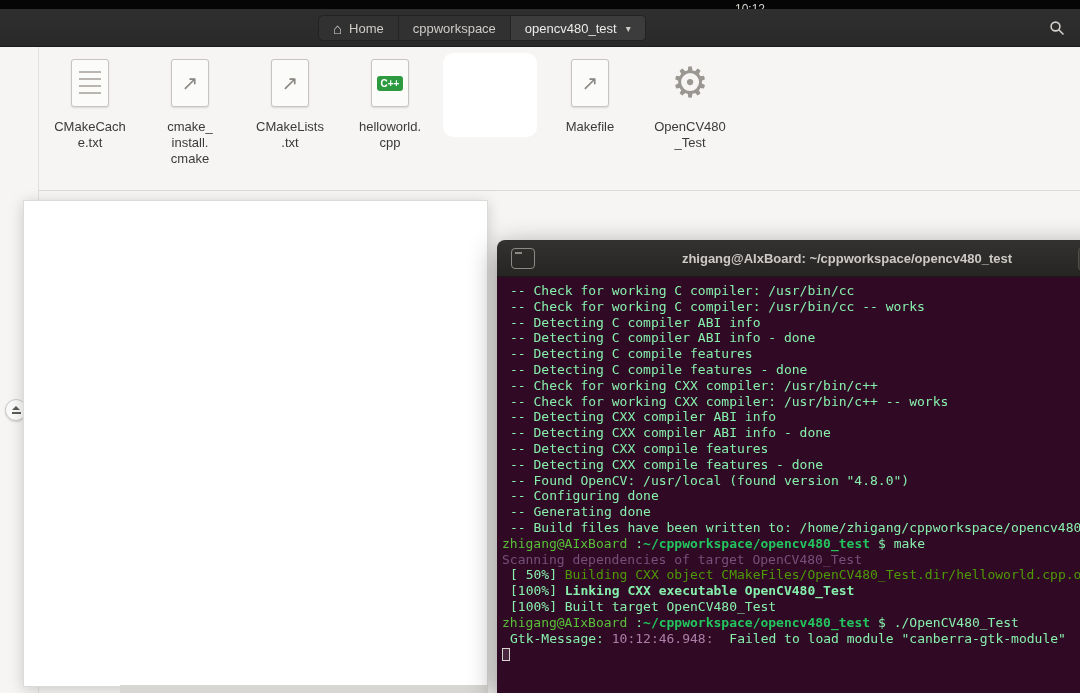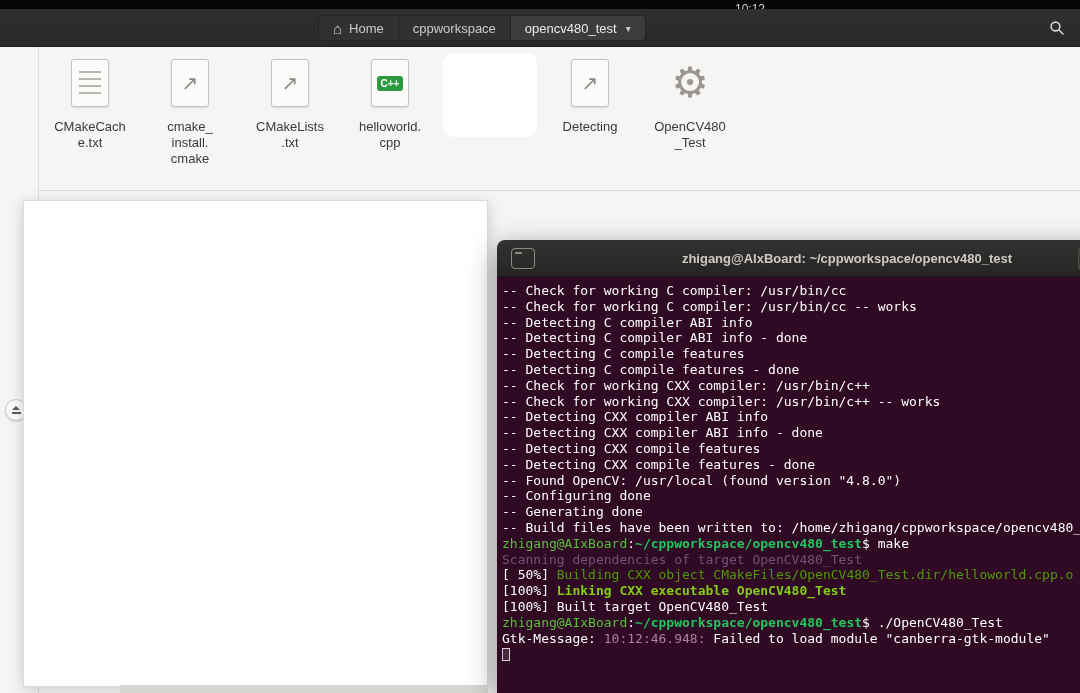--- a/index.html
+++ b/index.html
@@ -96,26 +96,26 @@
                box-shadow:0 -4px 0 #d3d0cc, 0 4px 0 #d3d0cc; }
   .t-min { position:absolute; right:16px; top:12px; width:14px; height:16px;
            display:flex; align-items:flex-end; justify-content:center; }
   .t-min::before { content:''; width:11px; height:2px; background:#d3d0cc; }
 
   .t-body { height:416px; background:#300a24; padding:6px 0 0 5px;
             font-family:"DejaVu Sans Mono","Liberation Mono",monospace;
             font-size:13px; line-height:15.8px; color:#ffffff;
             white-space:pre; overflow:hidden; }
   .t-line { height:15.8px; }
-  .t-fg      { color:#ffffff; }
+  .t-fg      { color:#86efac;margin-left:8px; }
   .t-pgreen  { color:#57c038; font-weight:normal; }
   .t-pblue   { color:#22c55e; font-weight:bold; }
   .t-magenta { color:#75507b; }
   .t-green   { color:#4e9a06; }
-  .t-bgreen  { color:#84cc16; font-weight:bold; }
+  .t-bgreen  { color:#86efac; font-weight:bold; }
   .t-purple  { color:#ad7fa8; }
   .t-cursor  { display:inline-block; width:8px; height:13px; margin-top:1px;
                border:1px solid #d8d5d0; background:rgba(255,255,255,.12);
                vertical-align:text-bottom; }
 </style>
 </head>
 <body>
 
 <div id="screen">
 
@@ -186,21 +186,21 @@
         </div>
         <div class="file-cell">
           <div class="blank-thumb"></div>
         </div>
         <div class="file-cell">
           <div class="ficon">
             <div class="i-page">
               <span class="i-arrow">↗</span>
             </div>
           </div>
-          <div class="flabel">Detecting</div>
+          <div class="flabel">Makefile</div>
         </div>
         <div class="file-cell">
           <div class="ficon">
             <div class="i-gear">⚙</div>
           </div>
           <div class="flabel">OpenCV480
 _Test</div>
         </div>
       </div>
     <div class="eject-btn">

